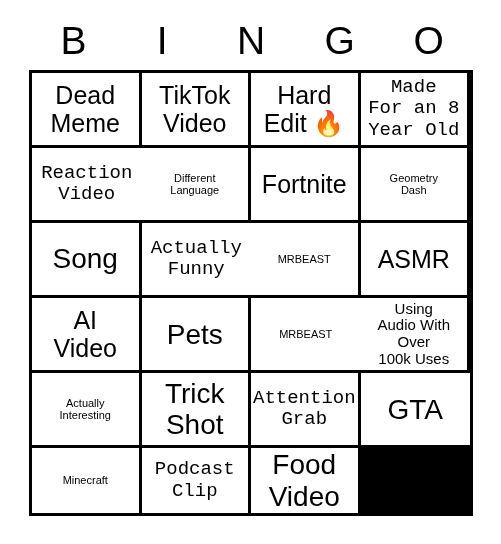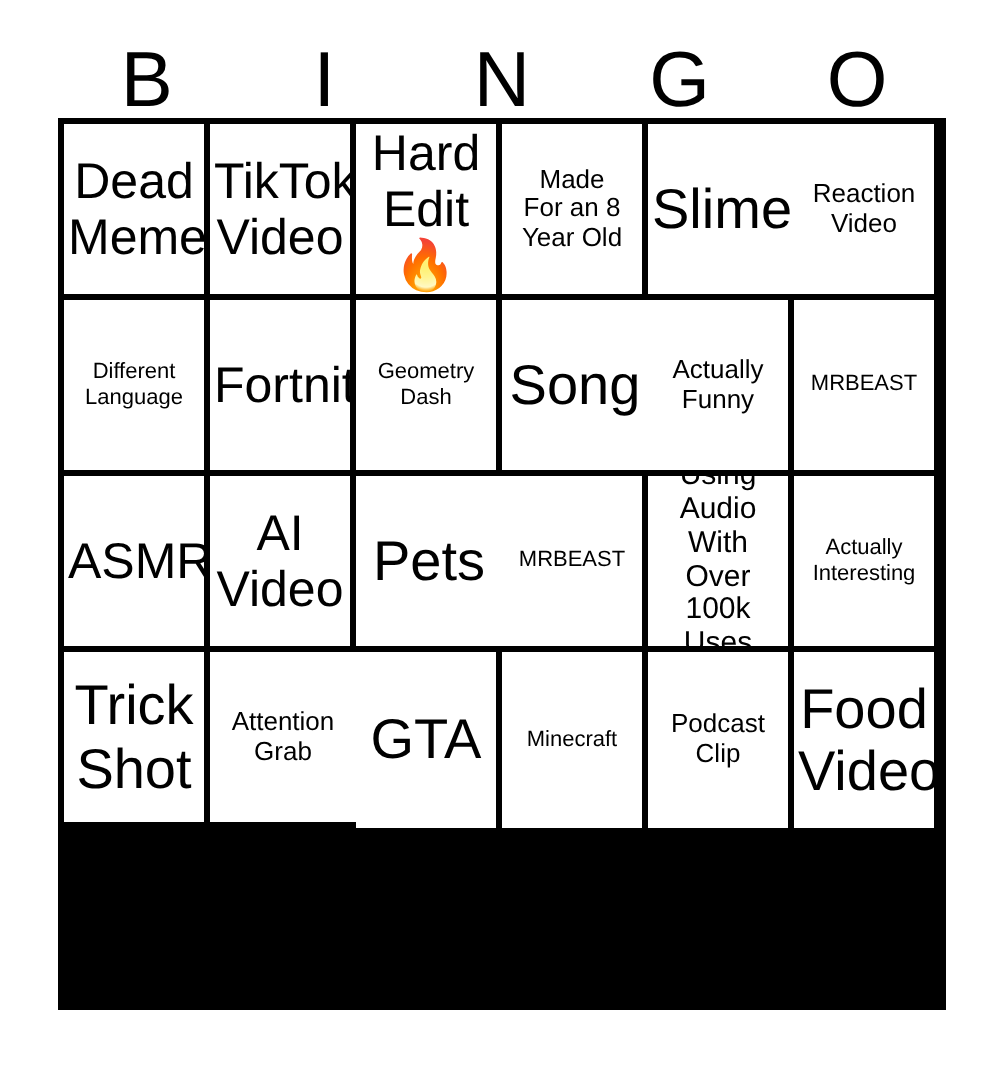--- a/index.html
+++ b/index.html
@@ -36,27 +36,27 @@
     justify-content: center;
     font-size: 39px;
     font-weight: 400;
     line-height: 1;
     letter-spacing: 0px;
     color: #000000;
   }
   #grid {
     position: absolute;
     left: 29px;
-    top: 59px;
+    top: 70px;
     width: 444px;
     height: 446px;
     box-sizing: border-box;
     border: 3px solid #000000;
     display: grid;
-    grid-template-columns: repeat(6, 1fr);
+    grid-template-columns: repeat(4, 1fr);
     grid-template-rows: repeat(5, 1fr);
     background: #000000;
     gap: 0;
   }
   .cell {
     box-sizing: border-box;
     background: #ffffff;
     border-right: 3px solid #000000;
     border-bottom: 3px solid #000000;
     display: flex;
@@ -71,21 +71,21 @@
   .cell-text {
     display: block;
     width: 100%;
     line-height: 1.12;
     white-space: pre-line;
     word-break: normal;
   }
   
   .fs-xl .cell-text { font-size: 28px; }
   .fs-lg .cell-text { font-size: 25px; }
-  .fs-md .cell-text { font-size: 13px; }
+  .fs-md .cell-text { font-size: 19px; font-family: Liberation Mono, monospace; }
   .fs-sm .cell-text { font-size: 11px; }
   .fs-xs .cell-text { font-size: 15px; }
 </style>
 </head>
 <body>
 
 <div id="card">
 
   <div id="header-row">
     <div class="header-letter">B</div>
@@ -106,23 +106,20 @@
 Video</span>
       </div>
     <div class="cell fs-lg">
         <span class="cell-text">Hard
 Edit 🔥</span>
       </div>
     <div class="cell fs-md">
         <span class="cell-text">Made
 For an 8
 Year Old</span>
-      </div>
-    <div class="cell fs-xl">
-        <span class="cell-text">Slime</span>
       </div>
 
     <div class="cell fs-md">
         <span class="cell-text">Reaction
 Video</span>
       </div>
     <div class="cell fs-sm">
         <span class="cell-text">Different
 Language</span>
       </div>

